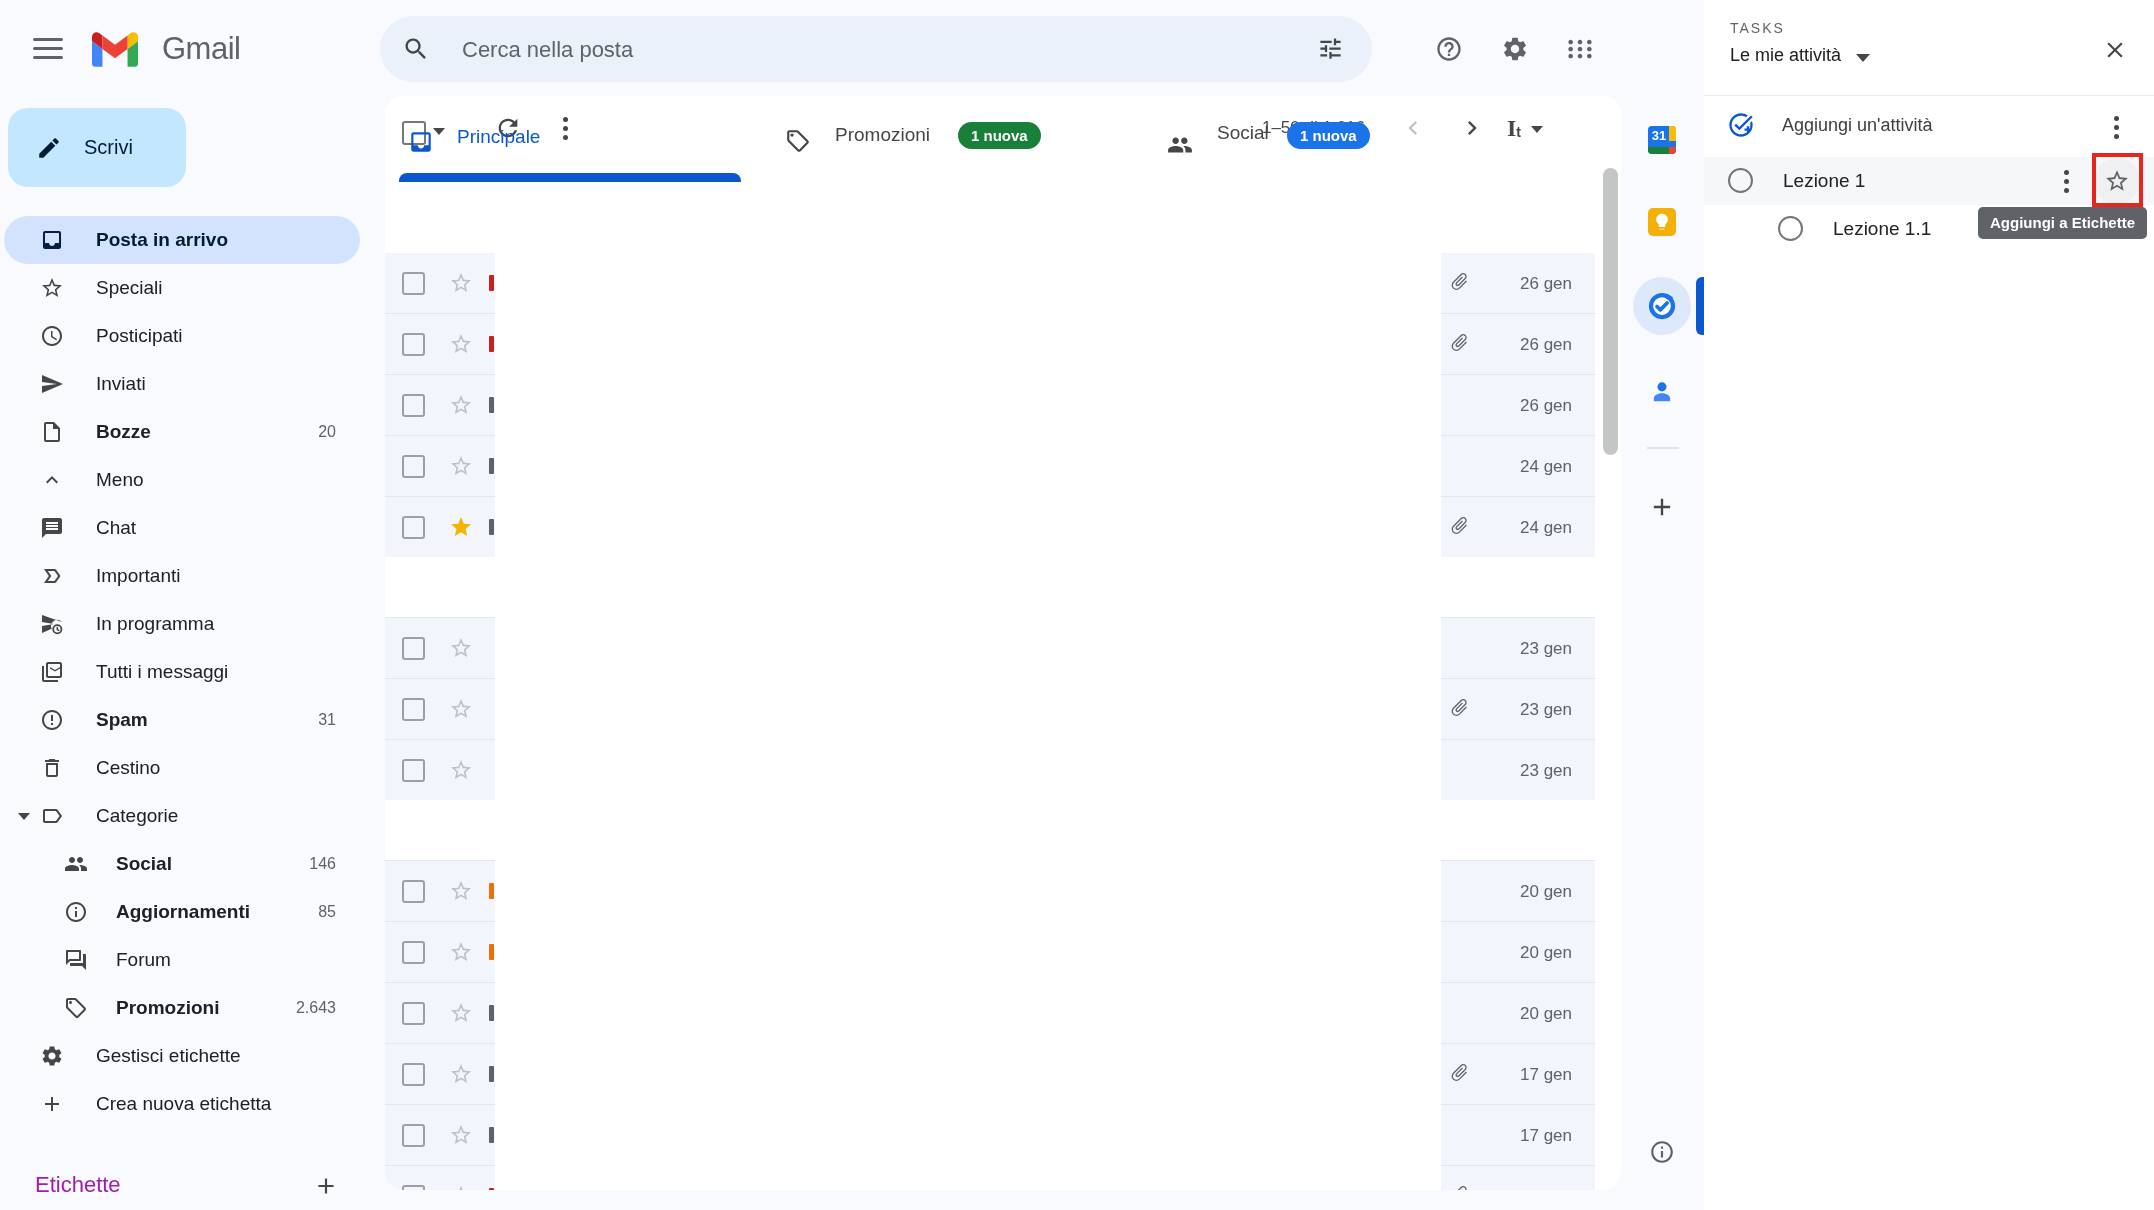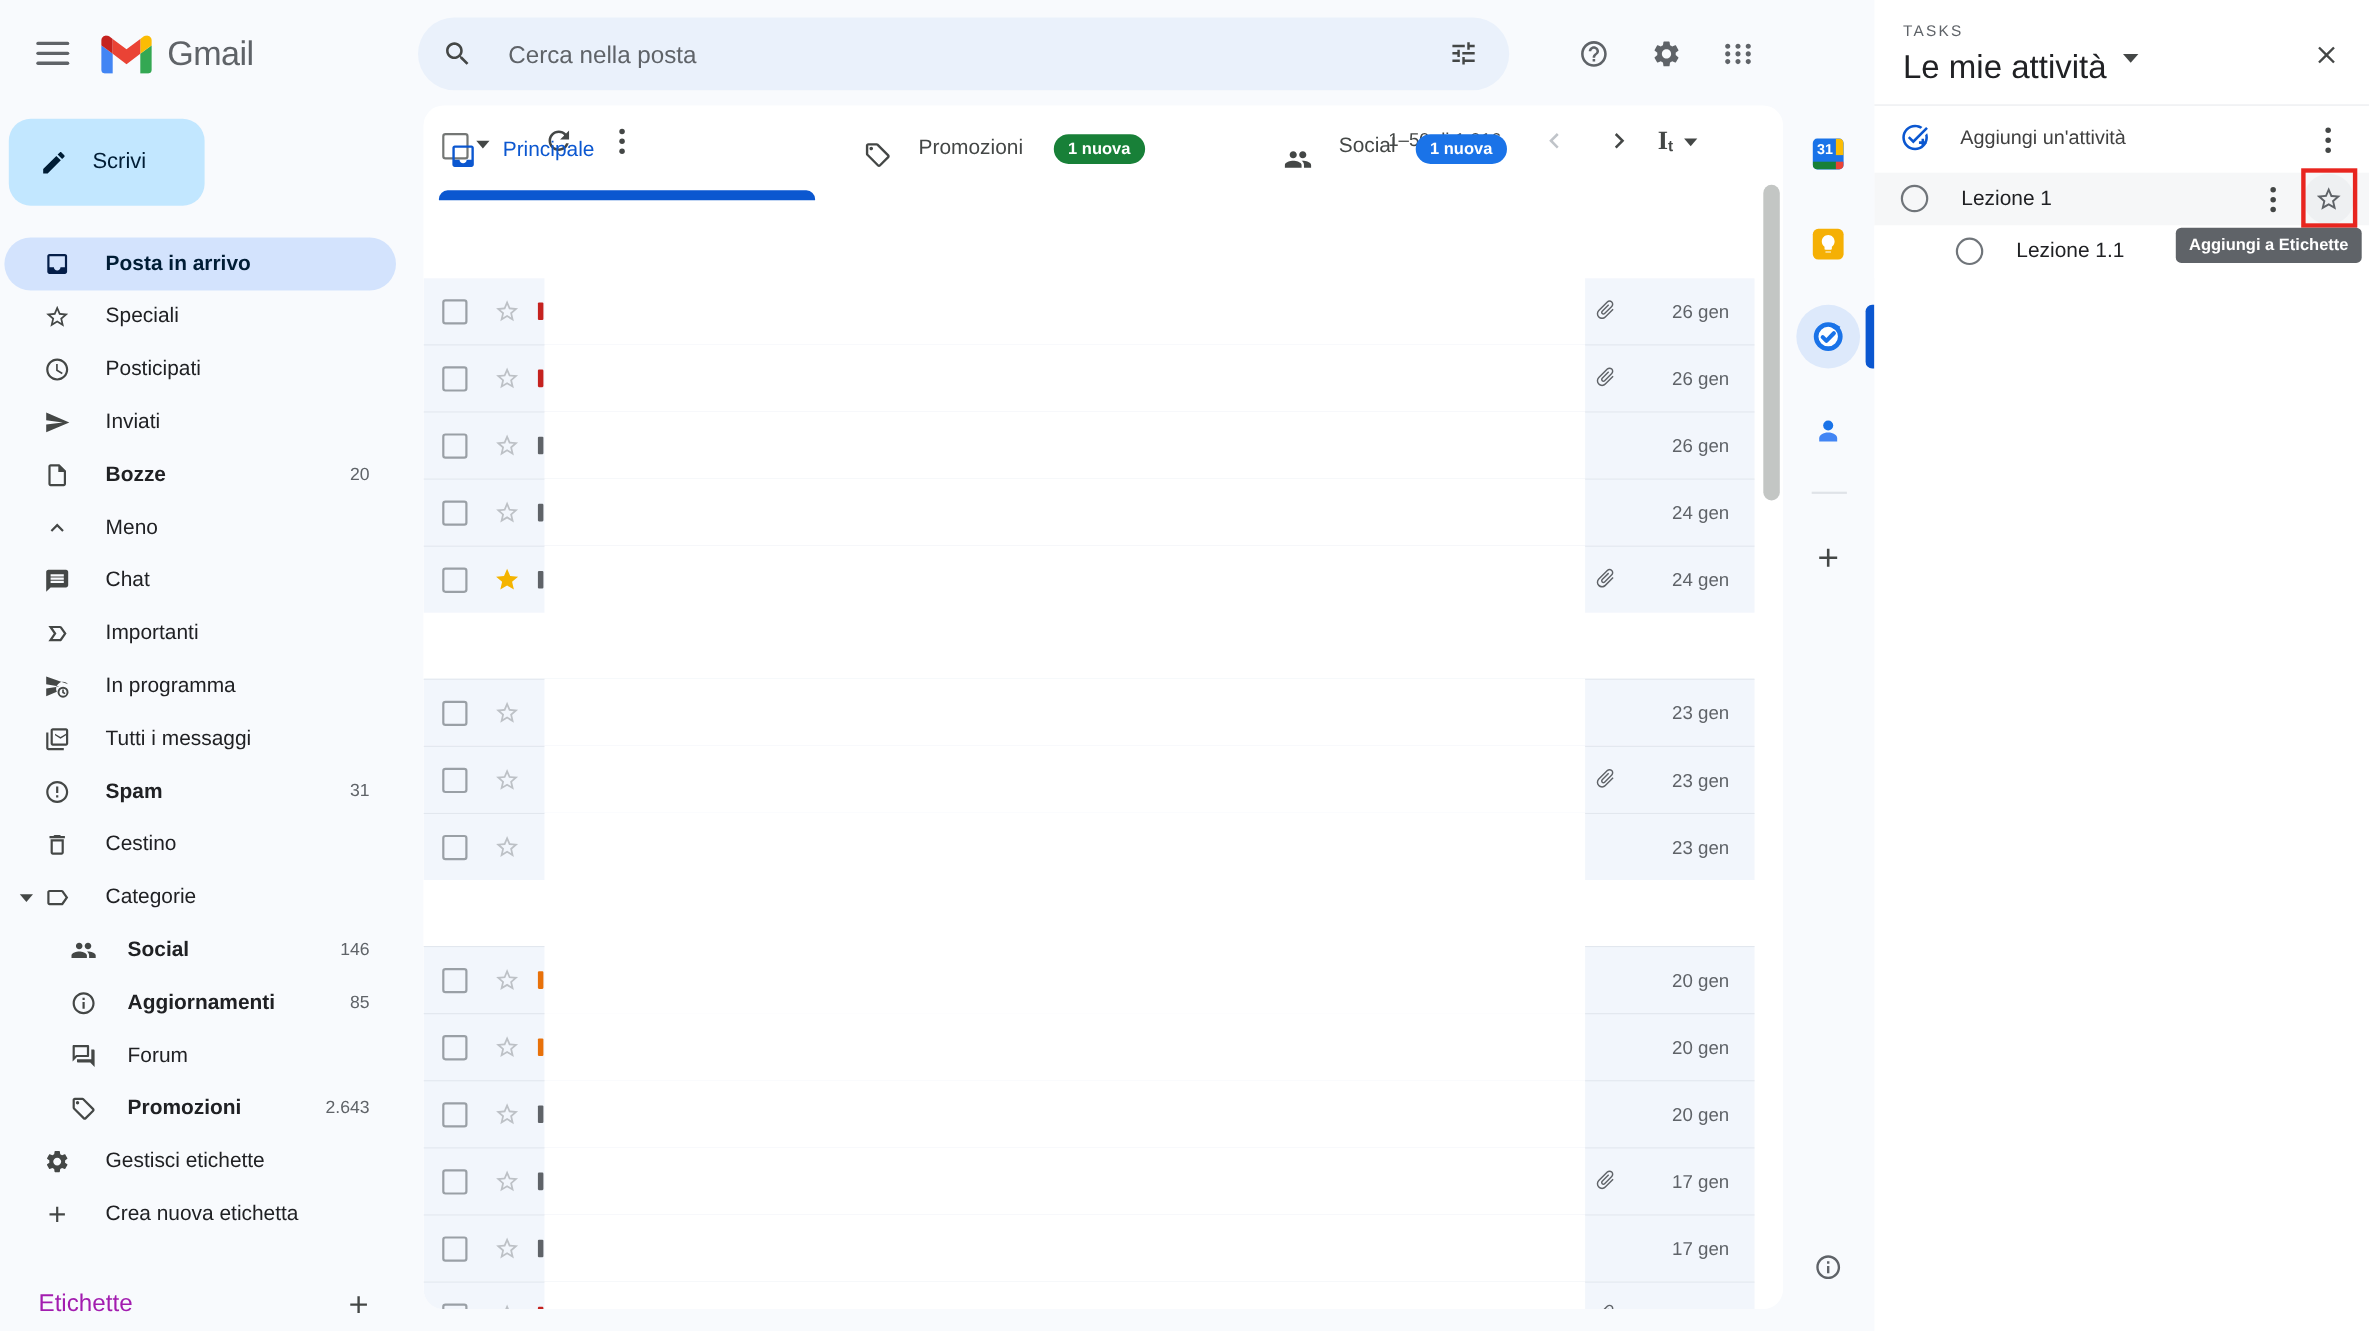--- a/index.html
+++ b/index.html
@@ -3,21 +3,21 @@
 <meta charset="utf-8">
 <style>
   html,body{margin:0;padding:0;background:#f8fafd;}
   #app{position:relative;width:2154px;height:1210px;background:#f8fafd;
        font-family:"Liberation Sans",sans-serif;color:#202124;overflow:hidden;}
   .abs{position:absolute;}
   .ic{display:block;}
   
   .hamburger{left:33px;top:38px;width:30px;height:24px;cursor:pointer;}
   .hamburger div{height:3px;background:#5f6368;border-radius:2px;margin-bottom:6px;}
-  .logo{left:92px;top:31px;display:flex;align-items:center;gap:14px;}
+  .logo{left:92px;top:31px;display:flex;align-items:center;gap:24px;}
   .wordmark{font-size:31px;color:#5f6368;letter-spacing:-0.5px;}
   .searchbar{left:380px;top:16px;width:992px;height:66px;background:#eaf1fb;border-radius:33px;}
   .searchbar .mag{position:absolute;left:22px;top:19px;color:#444746;}
   .searchbar input{position:absolute;left:80px;top:0;width:780px;height:66px;border:none;outline:none;
      background:transparent;font-size:22px;color:#202124;font-family:inherit;}
   .searchbar input::placeholder{color:#5f6368;opacity:1;}
   .searchbar .tune{position:absolute;right:28px;top:19px;color:#444746;cursor:pointer;}
   .hdr-ic{top:35px;width:28px;height:28px;color:#5f6368;cursor:pointer;}
   
   .compose{left:8px;top:108px;width:178px;height:79px;background:#c2e7ff;border-radius:20px;
@@ -92,21 +92,21 @@
   .cal .g{position:absolute;left:0;bottom:0;width:21px;height:7px;background:#188038;}
   .cal .r{position:absolute;right:0;bottom:0;width:7px;height:7px;background:#ea4335;}
   .cal span{position:absolute;left:0;top:2px;width:22px;text-align:center;color:#fff;font-size:13px;font-weight:700;}
   .keep{width:28px;height:28px;background:#f5b005;border-radius:5px;display:flex;align-items:center;justify-content:center;}
   .tasksel{left:1633px;top:277px;width:58px;height:58px;border-radius:50%;background:#dde9fb;}
   .taskbar{left:1696px;top:277px;width:8px;height:58px;background:#0b57d0;border-radius:6px 0 0 6px;}
   .rail-div{left:1647px;top:447px;width:32px;height:2px;background:#dfe3e8;}
   
   .panel{left:1704px;top:0;width:450px;height:1210px;background:#fff;}
   .p-overline{left:26px;top:20px;font-size:14px;font-weight:500;letter-spacing:2px;color:#5f6368;}
-  .p-title{left:26px;top:45px;font-size:30px;color:#202124;display:flex;cursor:pointer;}
+  .p-title{left:26px;top:45px;font-size:18px;color:#202124;display:flex;align-items:center;cursor:pointer;}
   .p-title .c{margin-left:15px;margin-top:4px;width:0;height:0;border-left:7px solid transparent;
      border-right:7px solid transparent;border-top:8px solid #444746;}
   .p-close{left:389px;top:28px;width:44px;height:44px;color:#444746;display:flex;align-items:center;justify-content:center;cursor:pointer;}
   .p-div{left:0;top:95px;width:450px;height:1px;background:#e8eaed;}
   .p-add{left:0;top:96px;width:450px;height:62px;cursor:pointer;}
   .p-add .aicon{position:absolute;left:23px;top:15px;color:#0b57d0;}
   .p-add .alabel{position:absolute;left:78px;top:19px;font-size:18px;font-weight:500;color:#404040;}
   .p-add .kebab{position:absolute;left:398px;top:17px;width:28px;height:28px;}
   .task-row1{left:0;top:157px;width:450px;height:48px;background:#f6f7f8;cursor:pointer;}
   .task-row2{left:0;top:205px;width:450px;height:48px;background:#fff;cursor:pointer;}

